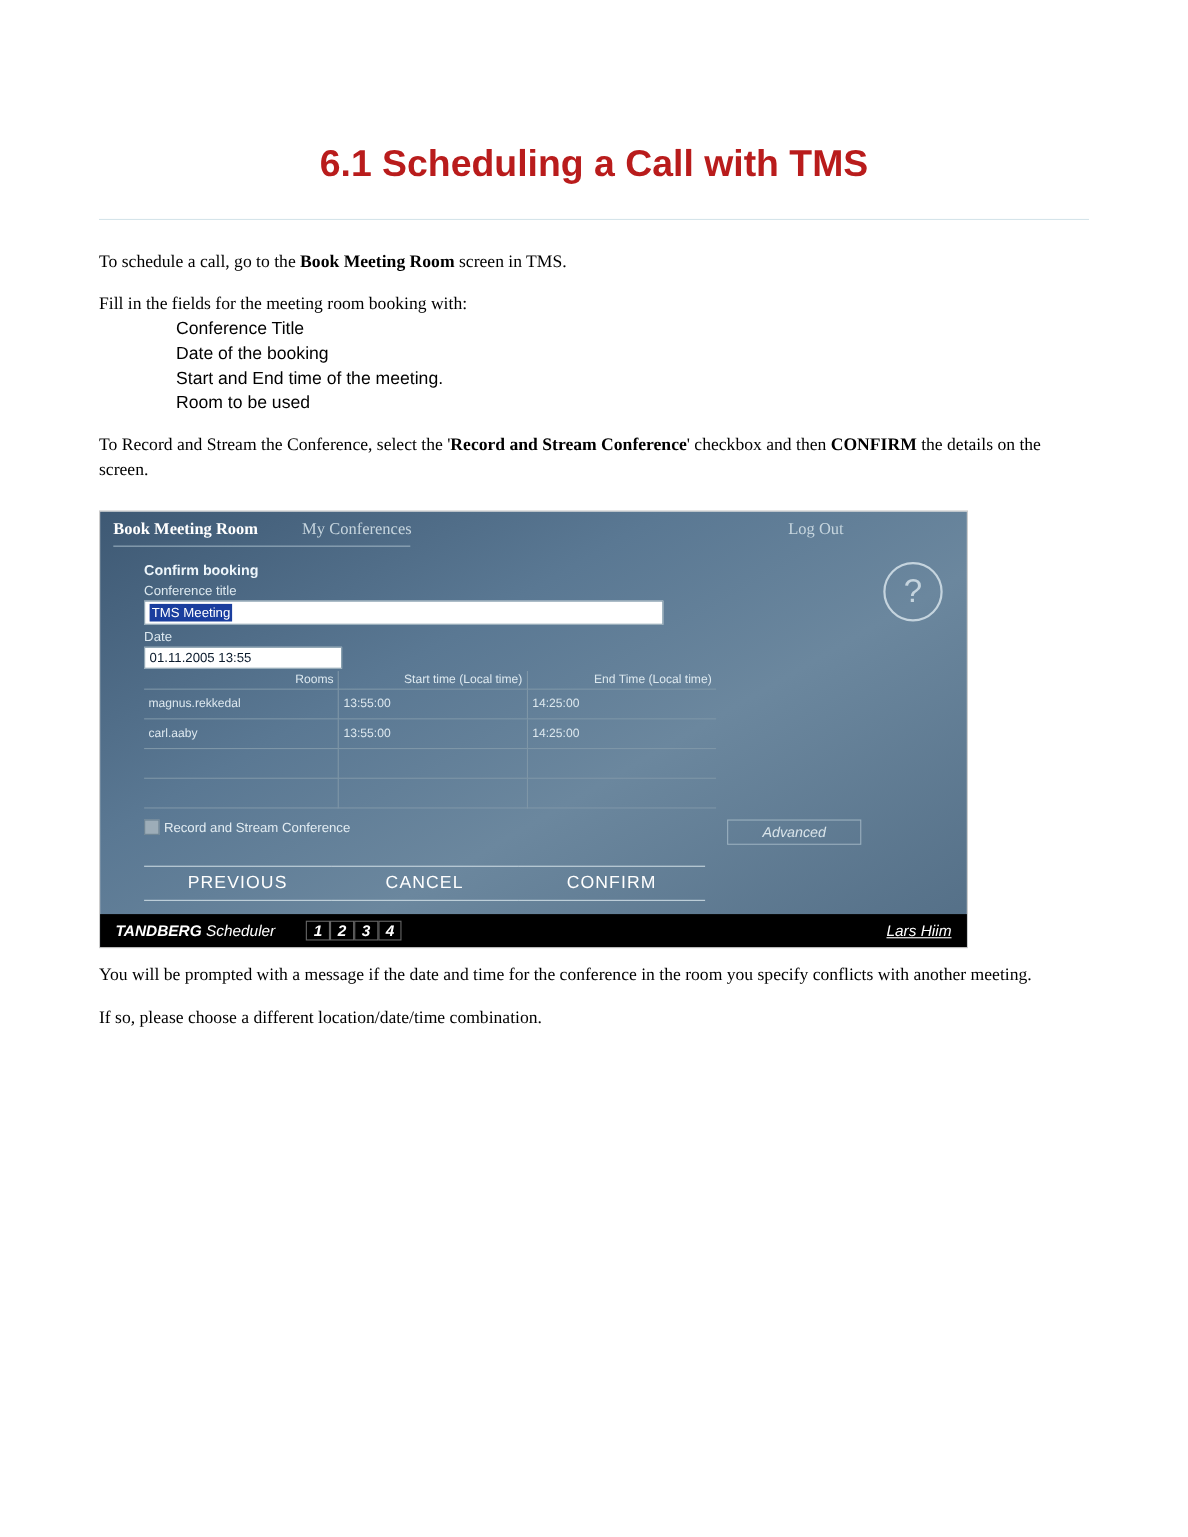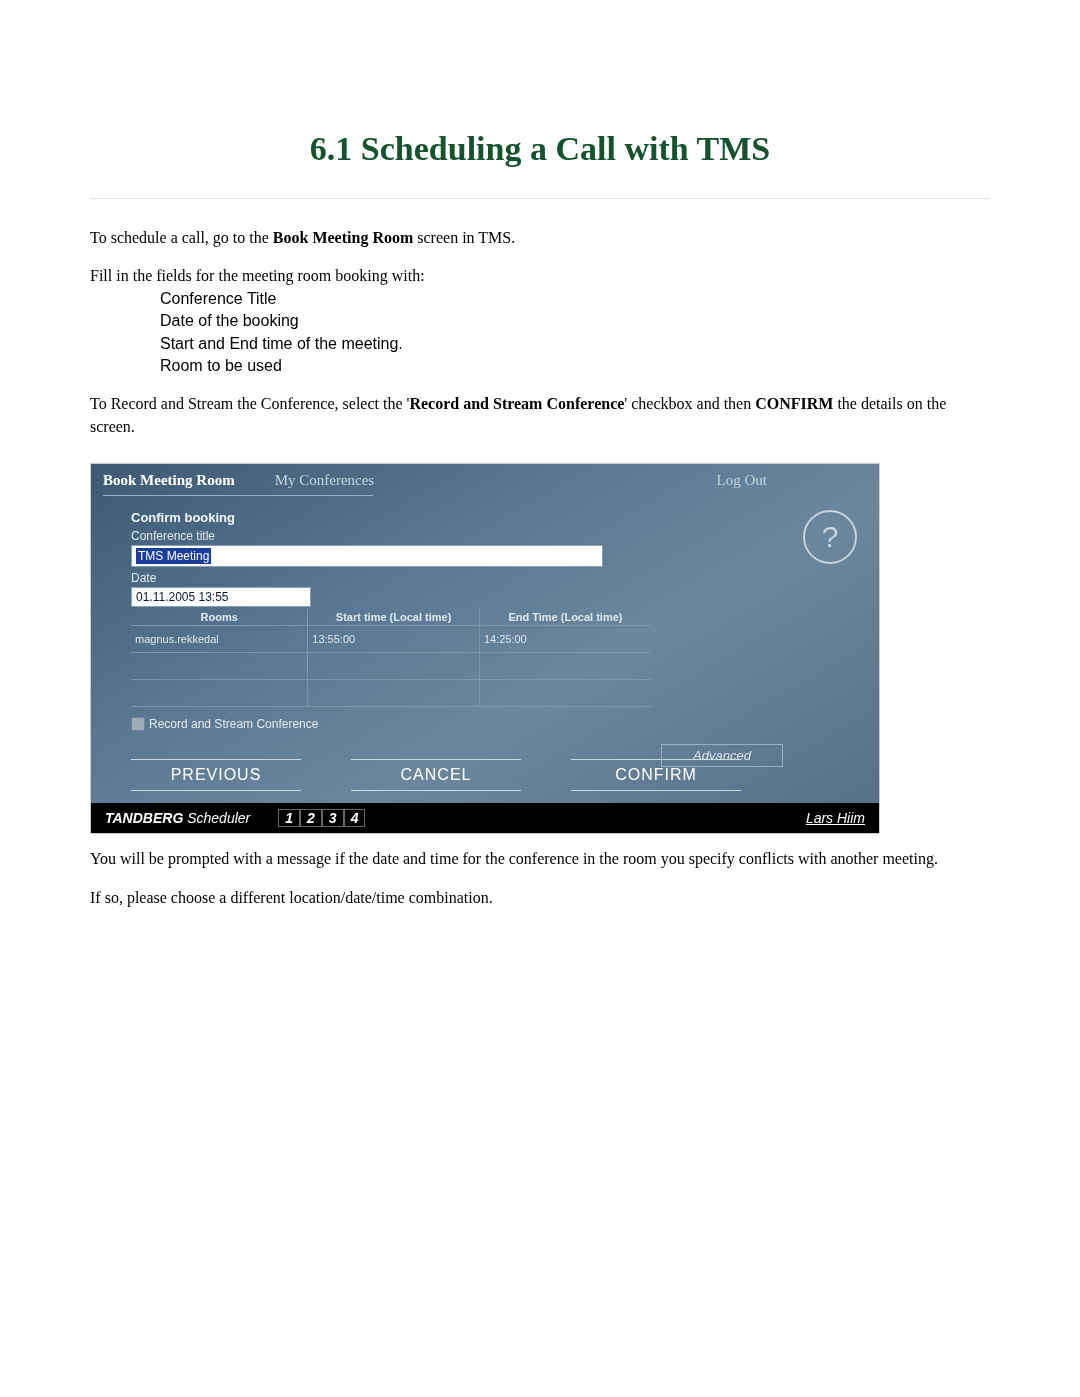--- a/index.html
+++ b/index.html
@@ -7,24 +7,23 @@
     padding: 60px 90px 40px 90px;
     font-family: Arial, Helvetica, sans-serif;
     background: #ffffff;
     color: #000000;
     width: 1080px;
     box-sizing: border-box;
   }
   .page-title {
     font-size: 34px;
     font-weight: bold;
-    color: #14532d;
+    color: #b91c1c;
     text-align: center;
     margin: 70px 0 30px 0;
-    font-family: Liberation Serif, serif;
   }
   .hr-line {
     border: none;
     border-top: 1px solid #d5e4ea;
     margin: 0 0 28px 0;
   }
   .body-text {
     font-size: 16px;
     line-height: 1.4;
     margin: 0 0 16px 0;
@@ -105,22 +104,22 @@
     color: #ffffff;
     padding: 1px 2px;
     display: inline-block;
   }
   .grid-table {
     width: 520px;
     border-collapse: collapse;
     margin-top: 2px;
   }
   .grid-table th {
-    text-align: center;
-    font-weight: bold;
+    text-align: right;
+    font-weight: normal;
     color: #dce8ef;
     font-size: 11px;
     padding: 2px 4px;
     border-bottom: 1px solid #7e96a7;
   }
   .grid-table td {
     border-bottom: 1px solid #7e96a7;
     color: #dde8ef;
     font-size: 11px;
     padding: 3px 4px;
@@ -150,21 +149,20 @@
     width: 120px;
     border: 1px solid #9ab0bf;
     padding: 3px 0;
     text-align: center;
     font-style: italic;
     color: #d9e4ea;
     font-size: 13px;
   }
   .button-row {
     display: flex;
-    gap: 50px;
     margin: 18px 40px 12px 40px;
   }
   .main-btn {
     flex: 0 0 170px;
     border-top: 1px solid #c7d6df;
     border-bottom: 1px solid #c7d6df;
     text-align: center;
     padding: 6px 0;
     color: #ffffff;
     font-size: 16px;
@@ -255,20 +253,25 @@
 
     <table class="grid-table">
       <tbody>
             <tr>
         <th class="cell-border-right" style="width:34%">Rooms</th>
         <th class="cell-border-right" style="width:33%">Start time (Local time)</th>
         <th style="width:33%">End Time (Local time)</th>
       </tr>
       <tr>
         <td class="cell-border-right">magnus.rekkedal</td>
+        <td class="cell-border-right">13:55:00</td>
+        <td>14:25:00</td>
+      </tr>
+      <tr>
+        <td class="cell-border-right">carl.aaby</td>
         <td class="cell-border-right">13:55:00</td>
         <td>14:25:00</td>
       </tr>
       <tr>
         <td class="cell-border-right"></td>
         <td class="cell-border-right"></td>
         <td></td>
       </tr>
       <tr>
         <td class="cell-border-right"></td>

